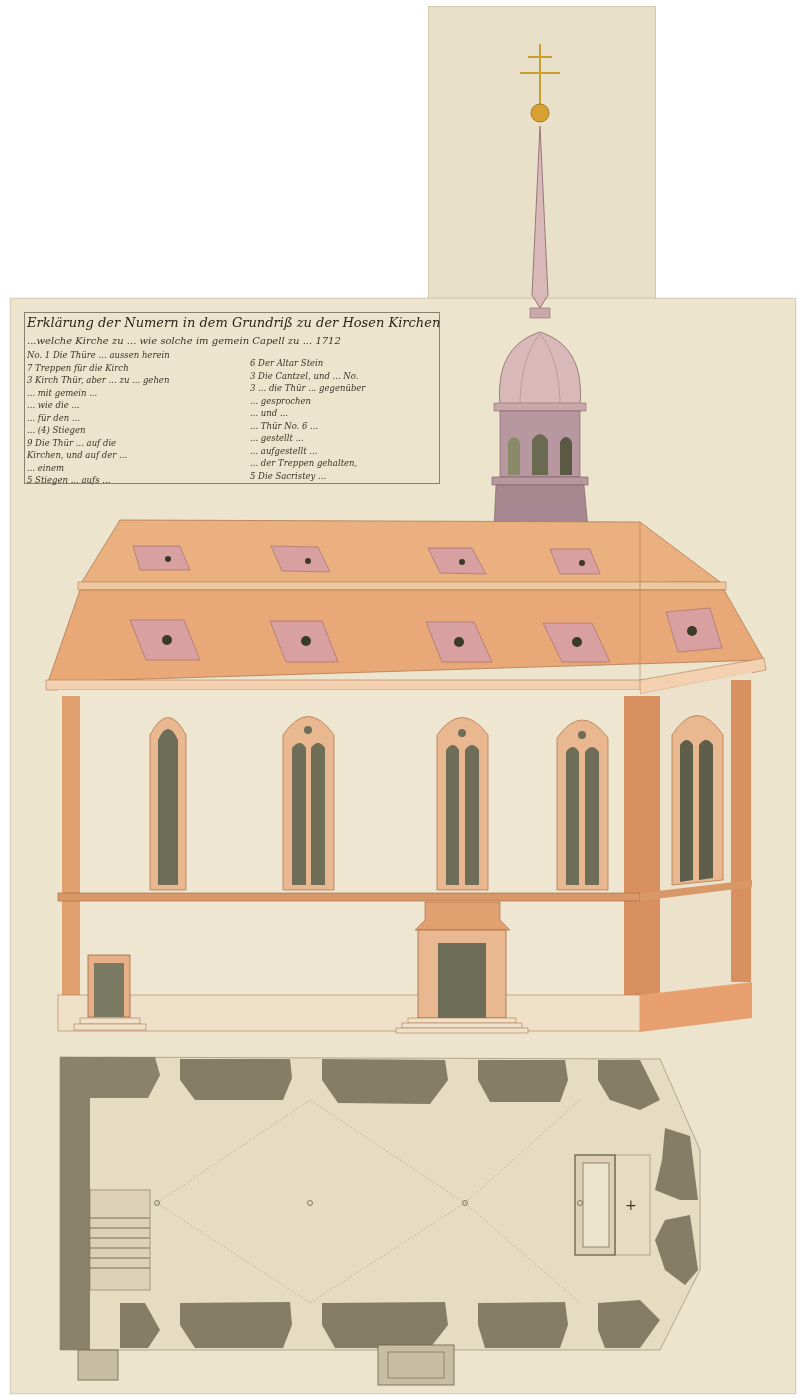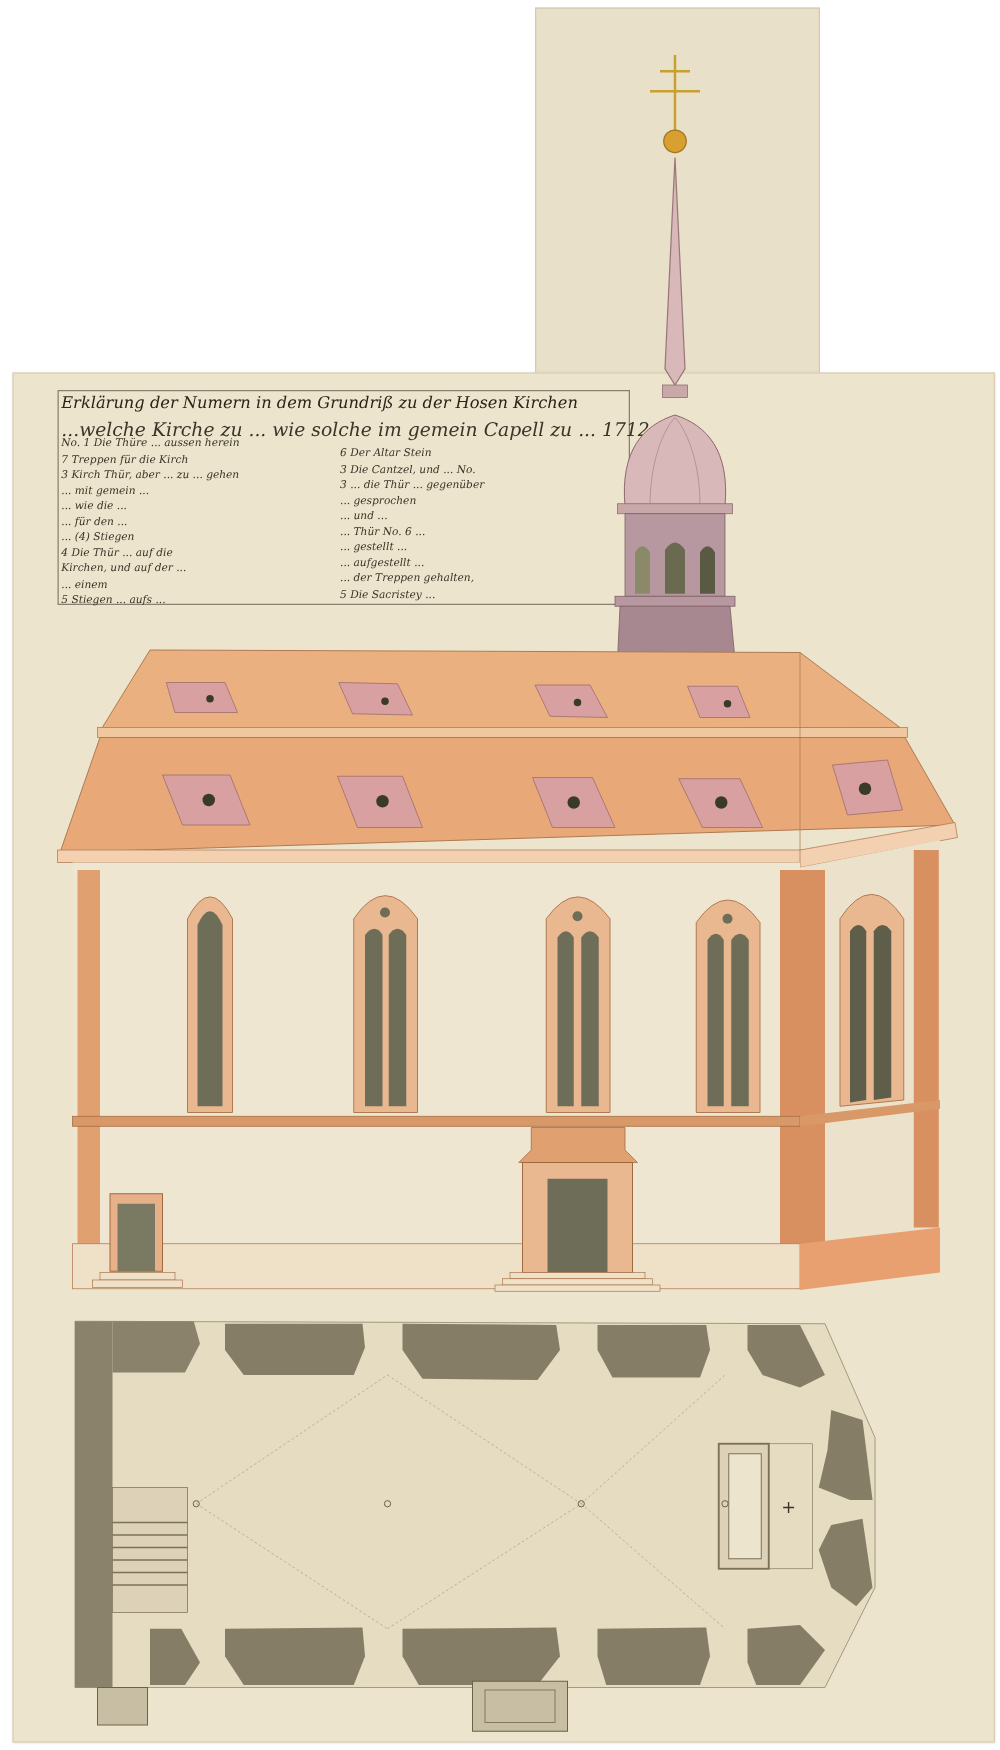--- a/index.html
+++ b/index.html
@@ -1,21 +1,21 @@
 <!DOCTYPE html>
 <html><head>
 <meta charset="utf-8">
 <style>
   html,body{margin:0;padding:0;background:#fff;}
   body{width:800px;height:1400px;position:relative;overflow:hidden;font-family:"DejaVu Serif",serif;}
   .sheet{position:absolute;left:10px;top:298px;width:784px;height:1094px;background:#ece4cc;border:1px solid #d9cfb4;box-shadow:0 0 2px rgba(0,0,0,.15);}
   .flap{position:absolute;left:428px;top:6px;width:226px;height:296px;background:#e8e0c8;border:1px solid #d4caad;}
-  .legend{position:absolute;left:46px;top:312px;width:414px;height:170px;border:1px solid #8a8070;padding-left:42px;}
+  .legend{position:absolute;left:24px;top:312px;width:414px;height:170px;border:1px solid #8a8070;}
   .legend .title{position:absolute;left:2px;top:2px;font-style:italic;font-size:13px;color:#2a2418;white-space:nowrap;}
-  .legend .sub{position:absolute;left:2px;top:22px;font-style:italic;font-size:15px;color:#3a3428;white-space:nowrap;}
+  .legend .sub{position:absolute;left:2px;top:22px;font-style:italic;font-size:10px;color:#3a3428;white-space:nowrap;}
   .legend .col{position:absolute;font-style:italic;font-size:8.5px;color:#3a3428;line-height:12.5px;}
   .legend .col div{white-space:nowrap;}
   svg{position:absolute;left:0;top:0;}
 </style>
 </head>
 <body>
 
 <div class="flap"></div>
 <div class="sheet"></div>
 
@@ -23,21 +23,21 @@
   <div class="title">Erklärung der Numern in dem Grundriß zu der Hosen Kirchen</div>
   <div class="sub">...welche Kirche zu ... wie solche im gemein Capell zu ... 1712</div>
   <div class="col" style="left:2px;top:36px;">
     <div>No. 1 Die Thüre ... aussen herein</div>
     <div>7 Treppen für die Kirch</div>
     <div>3 Kirch Thür, aber ... zu ... gehen</div>
     <div>  ... mit gemein ...</div>
     <div>  ... wie die ...</div>
     <div>  ... für den ...</div>
     <div>  ... (4) Stiegen</div>
-    <div>4 Die Thür ... auf die</div>
+    <div>9 Die Thür ... auf die</div>
     <div>  Kirchen, und auf der ...</div>
     <div>  ... einem</div>
     <div>5 Stiegen ... aufs ...</div>
   </div>
   <div class="col" style="left:225px;top:44px;">
     <div>6 Der Altar Stein</div>
     <div>3 Die Cantzel, und ... No.</div>
     <div>3 ... die Thür ... gegenüber</div>
     <div>  ... gesprochen</div>
     <div>  ... und ...</div>

